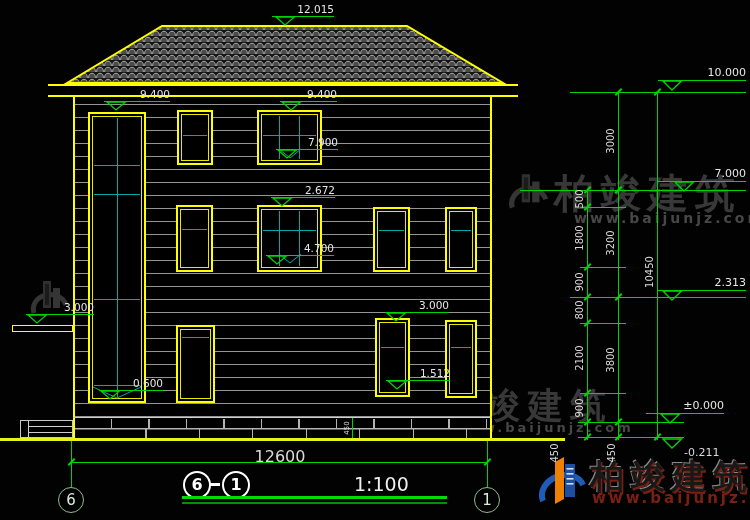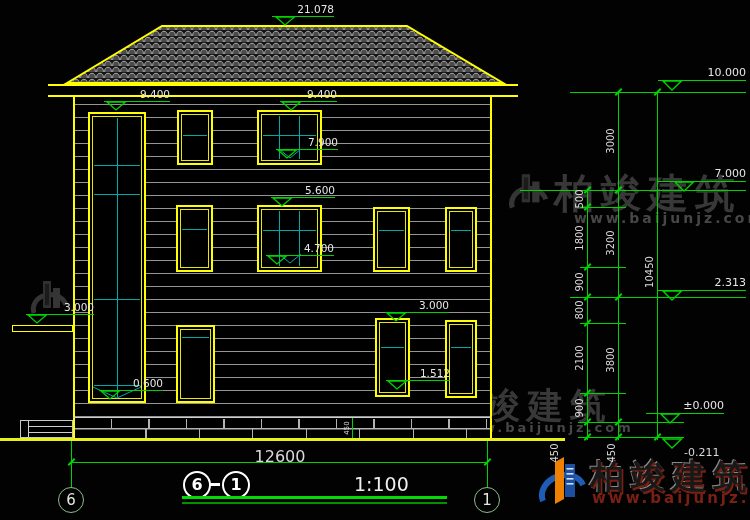--- a/index.html
+++ b/index.html
@@ -185,21 +185,21 @@
   <div class="win" style="left:375px;top:318px;width:35px;height:79px;">
     <div class="inner"></div>
     <div class="mull-h" style="top:27px;"></div>
   </div>
   <div class="win" style="left:445px;top:320px;width:32px;height:78px;">
     <div class="inner"></div>
     <div class="mull-h" style="top:25px;"></div>
   </div>
 
   <div class="mk" style="left:272px;top:3px;width:62px;">
-    <span>21.078</span>
+    <span>12.015</span>
     <svg class="mtri" width="21" height="10" style="left:3px;">
         <polygon points="1,1 19.5,1 10,9" fill="none" stroke="#00d400" stroke-width="1.3"></polygon>
       </svg>
   </div>
   <div class="mk" style="left:104px;top:88px;width:66px;">
     <span>9.400</span>
     <svg class="mtri" width="21" height="10" style="left:2px;">
         <polygon points="1,1 19.5,1 10,9" fill="none" stroke="#00d400" stroke-width="1.3"></polygon>
       </svg>
   </div>
@@ -209,21 +209,21 @@
         <polygon points="1,1 19.5,1 10,9" fill="none" stroke="#00d400" stroke-width="1.3"></polygon>
       </svg>
   </div>
   <div class="mk" style="left:276px;top:136px;width:62px;text-align:right;">
     <span>7.900</span>
     <svg class="mtri" width="21" height="10" style="left:1px;">
         <polygon points="1,1 19.5,1 10,9" fill="none" stroke="#00d400" stroke-width="1.3"></polygon>
       </svg>
   </div>
   <div class="mk" style="left:271px;top:184px;width:64px;">
-    <span>5.600</span>
+    <span>2.672</span>
     <svg class="mtri" width="21" height="10" style="left:1px;">
         <polygon points="1,1 19.5,1 10,9" fill="none" stroke="#00d400" stroke-width="1.3"></polygon>
       </svg>
   </div>
   <div class="mk" style="left:266px;top:242px;width:68px;">
     <span>4.700</span>
     <svg class="mtri" width="21" height="10" style="left:1px;">
         <polygon points="1,1 19.5,1 10,9" fill="none" stroke="#00d400" stroke-width="1.3"></polygon>
       </svg>
   </div>

